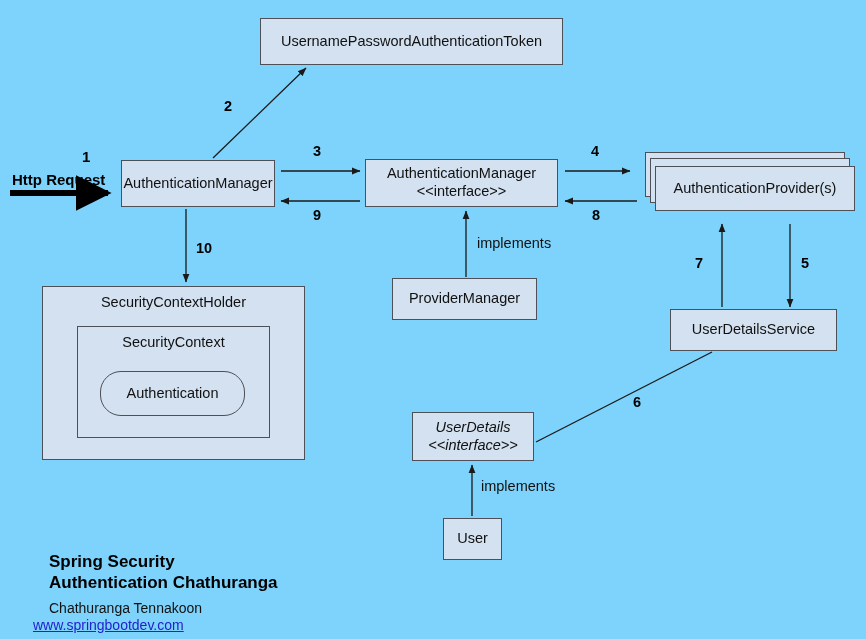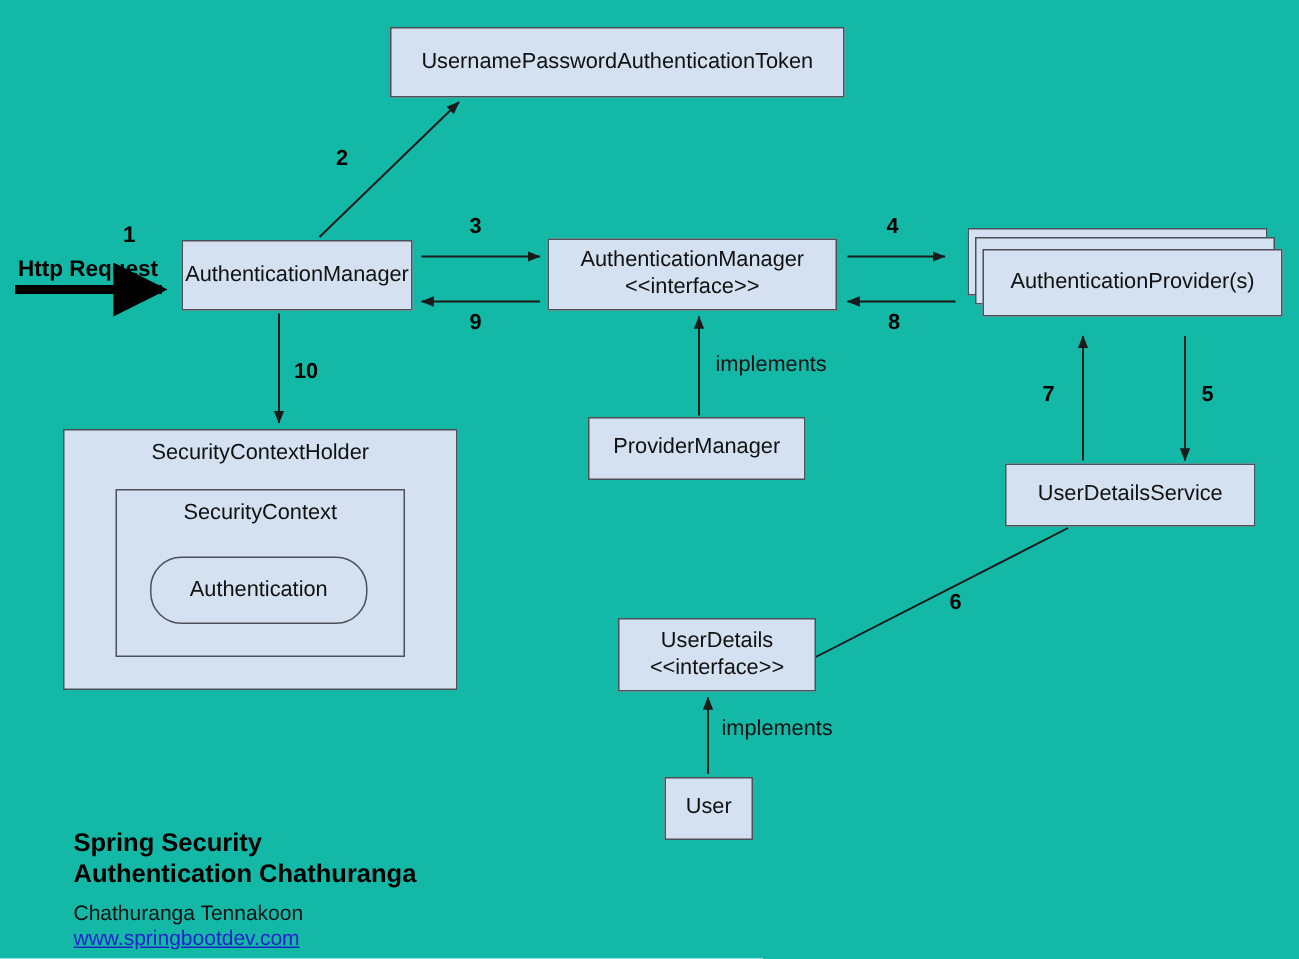--- a/index.html
+++ b/index.html
@@ -10,21 +10,21 @@
     background: #ffffff;
   }
   body {
     font-family: "Liberation Sans", sans-serif;
     color: #000000;
   }
   #canvas {
     position: relative;
     width: 866px;
     height: 639px;
-    background: #14b8a6;
+    background: #7dd3fc;
     overflow: hidden;
   }
   svg#edges {
     position: absolute;
     left: 0;
     top: 0;
     width: 866px;
     height: 639px;
     pointer-events: none;
   }
@@ -174,21 +174,21 @@
 &lt;&lt;interface&gt;&gt;</div>
 
   <div class="stack-shadow" style="left:645px; top:152px; width:200px; height:45px;"></div>
   <div class="stack-shadow" style="left:650px; top:158px; width:200px; height:45px;"></div>
   <div class="node" style="left:392px; top:278px; width:145px; height:42px;">ProviderManager</div>
 
   <div class="node" style="left:655px; top:166px; width:200px; height:45px;">AuthenticationProvider(s)</div>
 
   <div class="node" style="left:670px; top:309px; width:167px; height:42px;">UserDetailsService</div>
 
-  <div class="node" style="left:412px; top:412px; width:132px; height:49px;">UserDetails
+  <div class="node" style="left:412px; top:412px; width:122px; height:49px;font-style:italic;">UserDetails
 &lt;&lt;interface&gt;&gt;</div>
 
   <div class="node" style="left:443px; top:518px; width:59px; height:42px;">User</div>
 
   <div class="node top-label" style="left:42px; top:286px; width:263px; height:174px;">SecurityContextHolder</div>
   <div class="node top-label" style="left:77px; top:326px; width:193px; height:112px; z-index:4;">SecurityContext</div>
   <div class="node" style="left:100px; top:371px; width:145px; height:45px; z-index:5;border-radius:21px;">Authentication</div>
 
   <div class="http-label" style="left:82px; top:148px;">1</div>
   <div class="http-label" style="left:12px; top:171px;">Http Request</div>
@@ -211,15 +211,15 @@
 
   <div class="edge-label" style="left:633px; top:394px;">6</div>
 
   <div class="plain-label" style="left:481px; top:478px;">implements</div>
 
   <div class="edge-label" style="left:196px; top:240px;">10</div>
 
   <div class="footer-title" style="left:49px; top:551px;">Spring Security</div>
   <div class="footer-title" style="left:49px; top:572px;">Authentication Chathuranga</div>
   <div class="footer-author" style="left:49px; top:600px;">Chathuranga Tennakoon</div>
-  <div class="footer-link" style="left:49px; top:617px;">www.springbootdev.com</div>
+  <div class="footer-link" style="left:33px; top:617px;">www.springbootdev.com</div>
 
 </div>
 
 </body></html>

